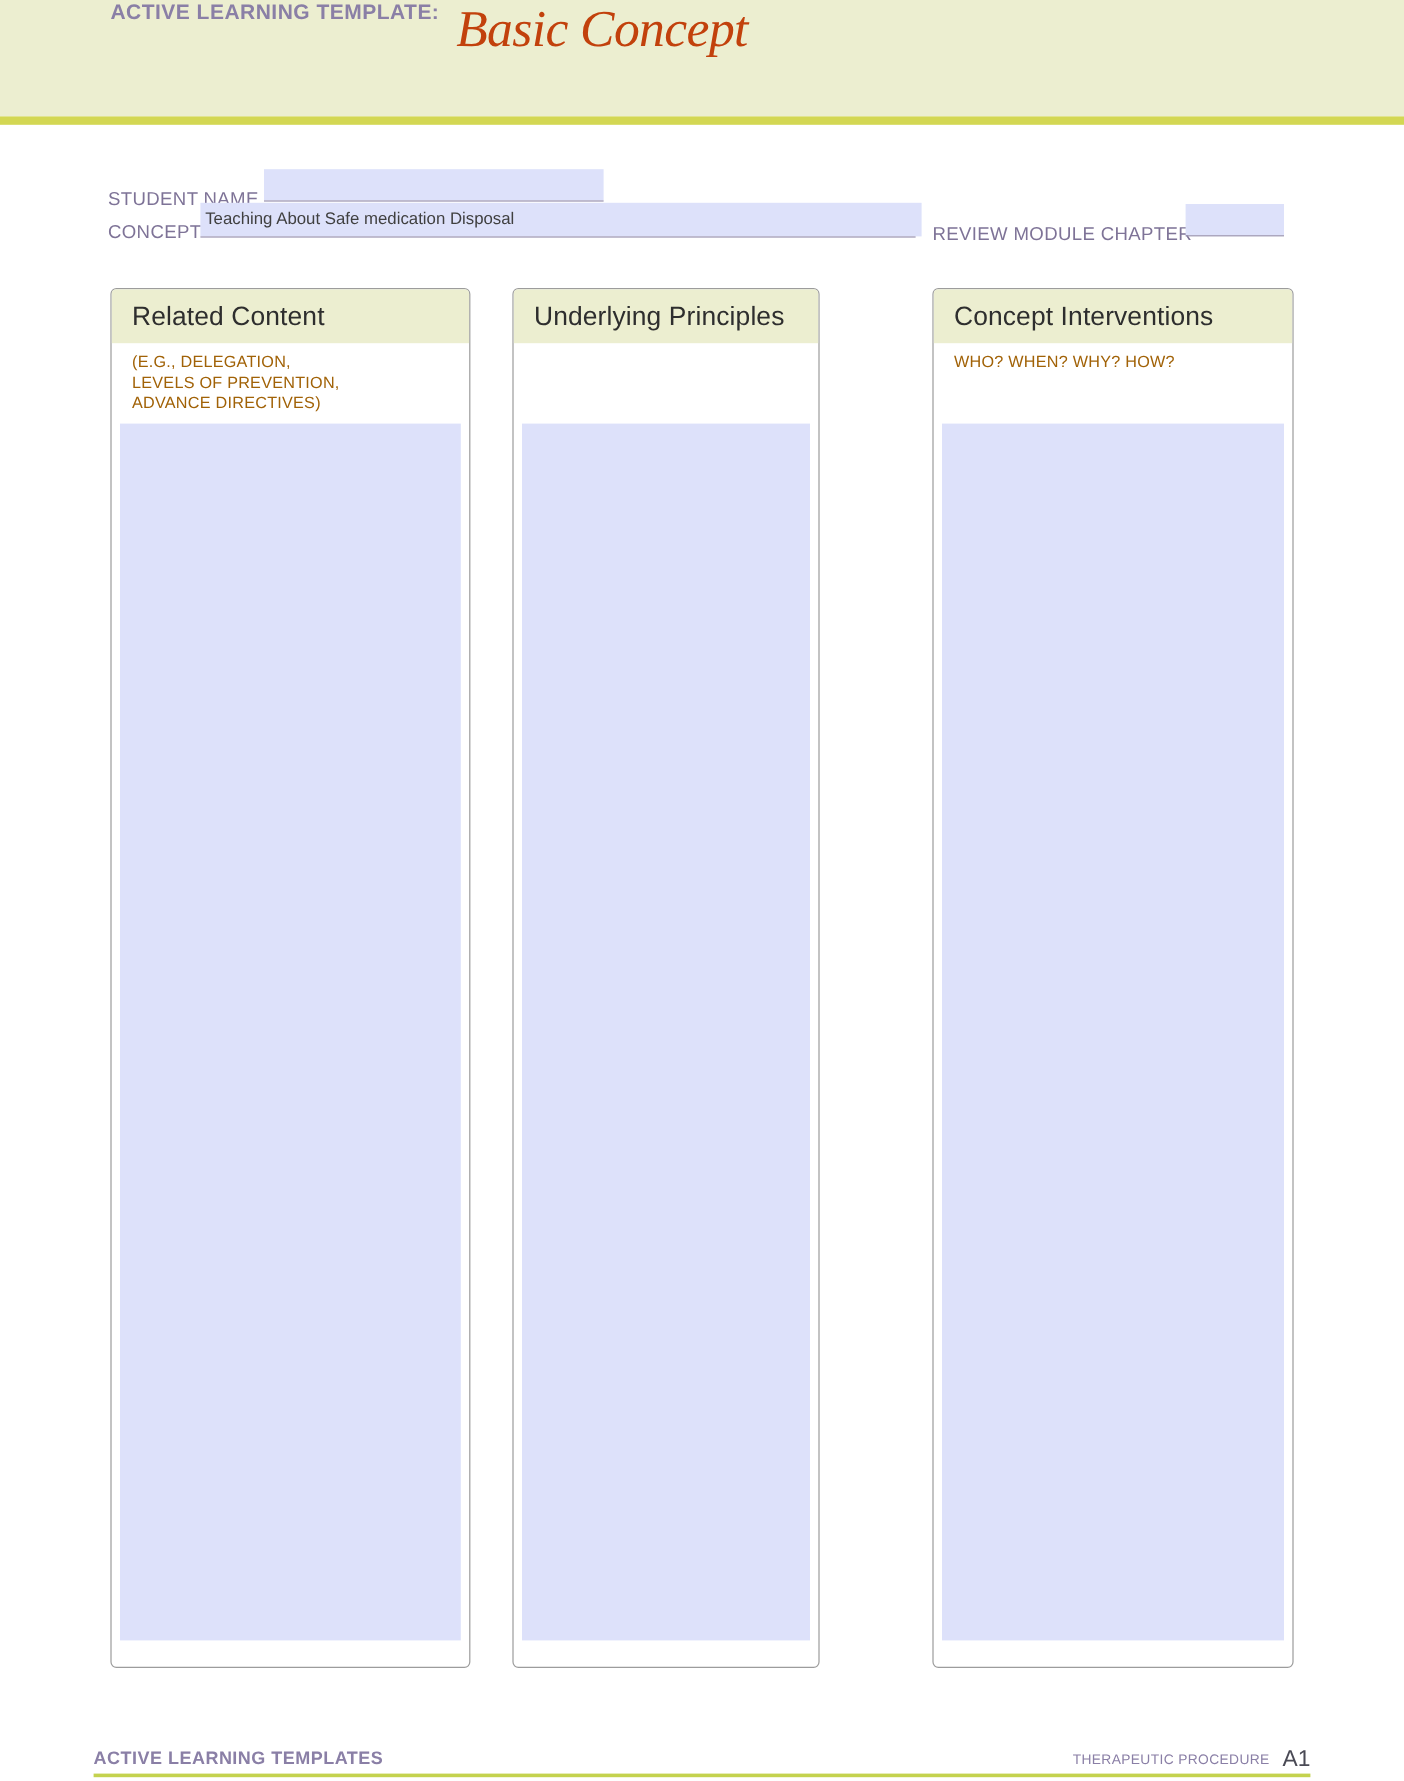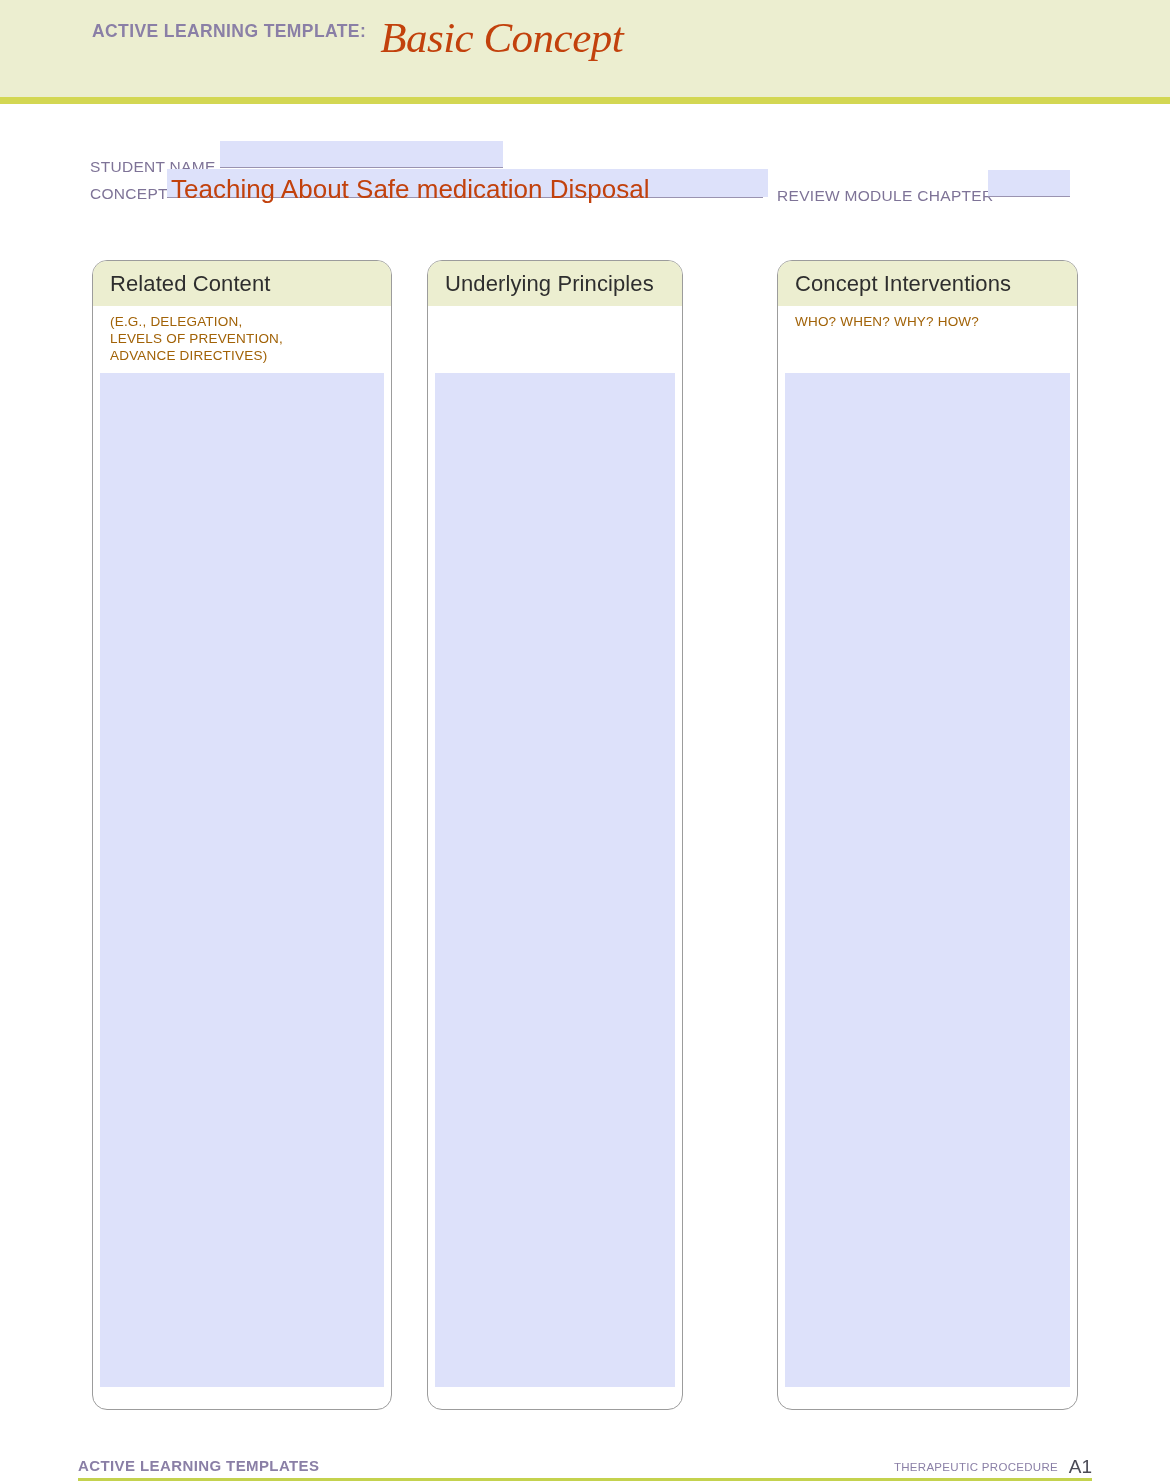--- a/index.html
+++ b/index.html
@@ -31,21 +31,21 @@
     width: 1170px;
     height: 7px;
     background: #d3d753;
   }
   .header-inner {
     position: absolute;
     left: 92px;
     top: 0;
     height: 83px;
     display: flex;
-    align-items: center;
+    align-items: flex-start;
     white-space: nowrap;
   }
   .alt-label {
     font-size: 17.5px;
     font-weight: bold;
     letter-spacing: 0.4px;
     color: #8a7fa6;
     padding-bottom: 20px;
   }
   .alt-title {
@@ -77,22 +77,22 @@
   .fill-box {
     position: absolute;
     background: #dde1fa;
   }
   .fill-rule {
     position: absolute;
     border-bottom: 1px solid #9a93b0;
   }
   .fill-value {
     position: absolute;
-    font-size: 26px;
-    color: #c2410c;
+    font-size: 14px;
+    color: #404040;
     white-space: nowrap;
   }
 
   
   #lbl-student { left: 90px; top: 41px; }
   #box-student { left: 220px; top: 24px; width: 283px; height: 26px; }
   #rule-student { left: 220px; top: 50px; width: 283px; }
 
   
   #lbl-concept  { left: 90px; top: 68px; }
@@ -101,24 +101,24 @@
   #val-concept  { left: 171px; top: 57px; }
 
   
   #lbl-review  { left: 777px; top: 70px; }
   #box-review  { left: 988px; top: 53px; width: 82px; height: 26px; }
   #rule-review { left: 988px; top: 79px; width: 82px; }
 
   
   .panel {
     position: absolute;
-    top: 260px;
+    top: 240px;
     height: 1150px;
     border: 1.4px solid #9c9c9c;
-    border-radius: 15px;
+    border-radius: 5px;
     background: #ffffff;
     box-sizing: border-box;
     overflow: hidden;
   }
   #panel-1 { left: 92px;  width: 300px; }
   #panel-2 { left: 427px; width: 256px; text-align: center; }
   #panel-3 { left: 777px; width: 301px; }
 
   .panel-head {
     position: absolute;

